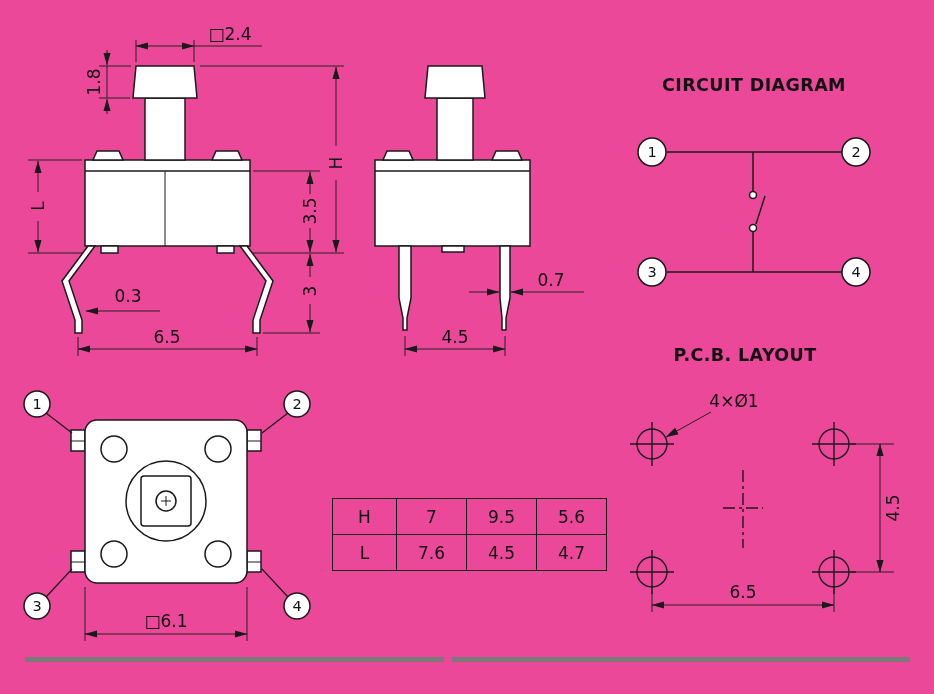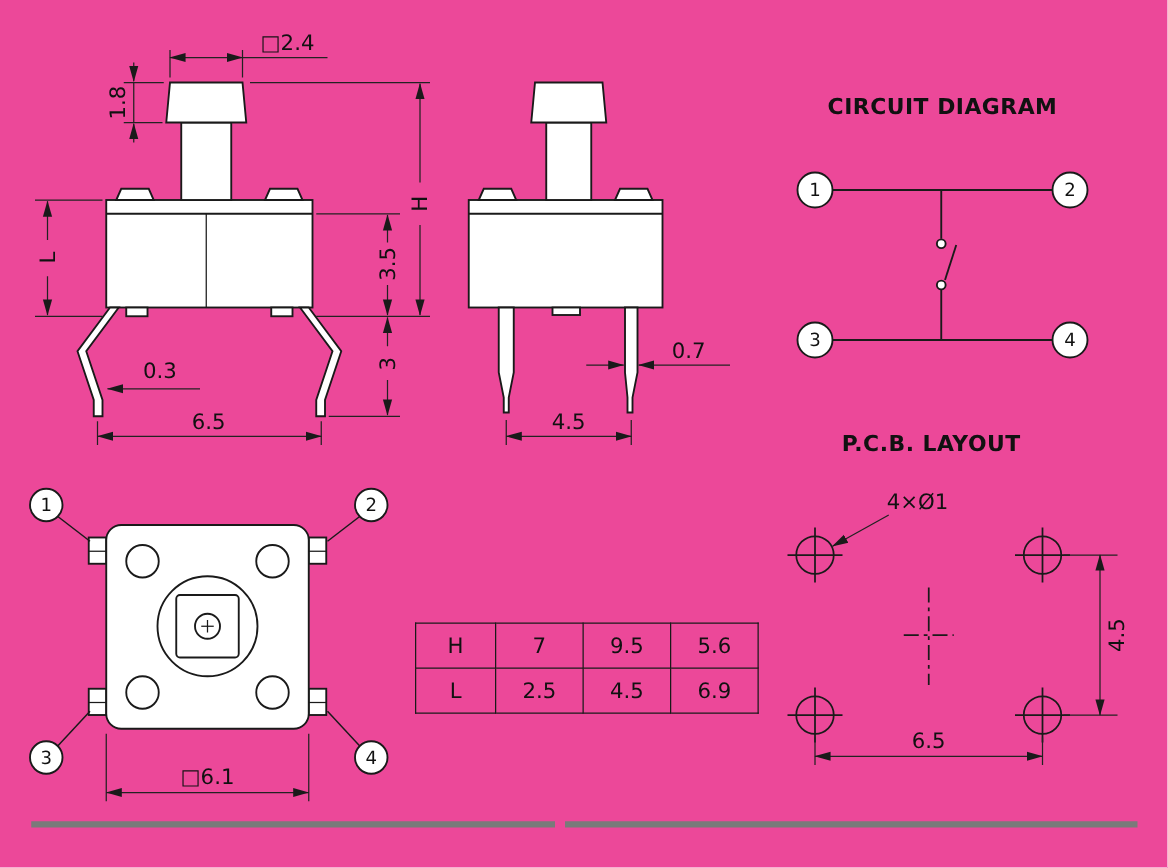--- a/index.html
+++ b/index.html
@@ -204,22 +204,22 @@
   <table class="size-table">
     <tbody>
         <tr>
       <td class="c0">H</td>
       <td class="c">7</td>
       <td class="c">9.5</td>
       <td class="c">5.6</td>
     </tr>
     <tr>
       <td class="c0">L</td>
-      <td class="c">2.5</td>
+      <td class="c">7.6</td>
       <td class="c">4.5</td>
-      <td class="c">6.9</td>
+      <td class="c">4.7</td>
     </tr>
   </tbody>
     </table>
 
   <div class="bar bar-left"></div>
   <div class="bar bar-right"></div>
 </div>
 
 </body></html>

